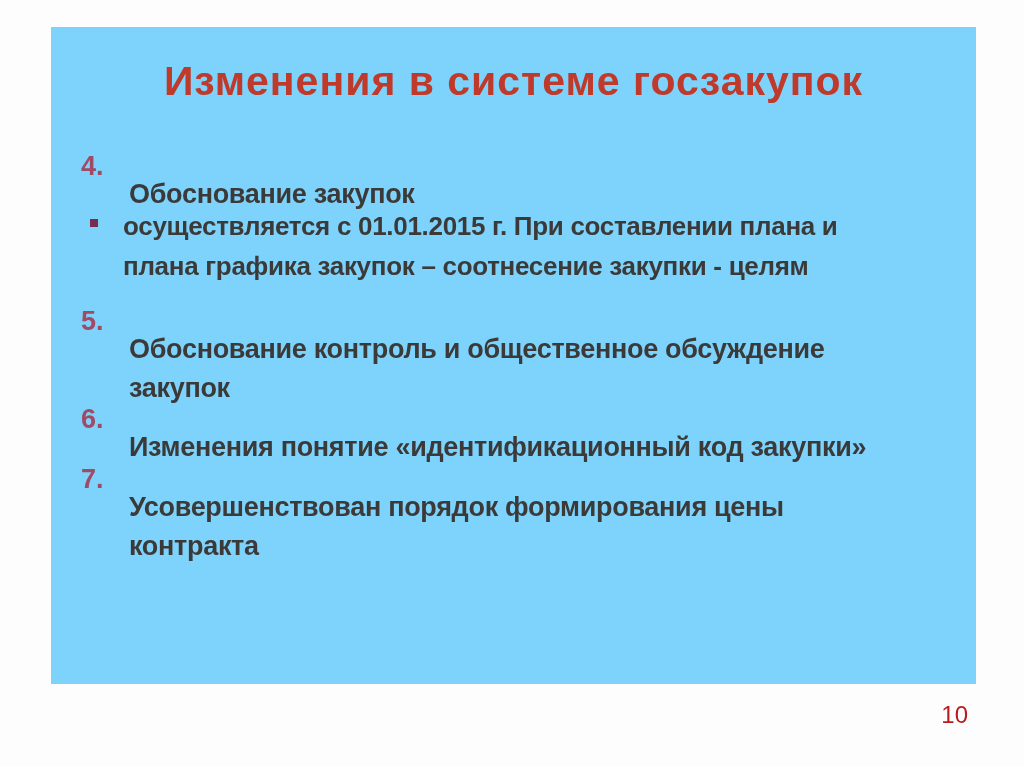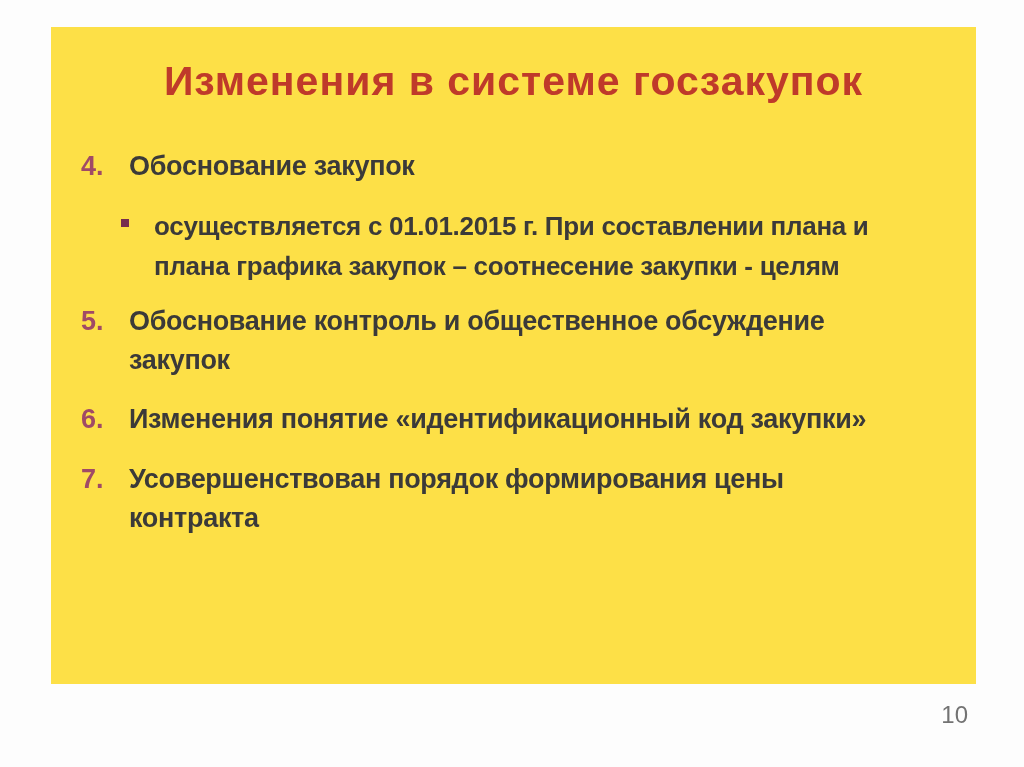--- a/index.html
+++ b/index.html
@@ -16,21 +16,21 @@
     width: 1024px;
     height: 767px;
     background: #fdfdfd;
   }
   .slide {
     position: absolute;
     left: 51px;
     top: 27px;
     width: 925px;
     height: 657px;
-    background: #fde047;
+    background: #7dd3fc;
   }
   .title {
     position: absolute;
     top: 30px;
     left: 0;
     width: 100%;
     margin: 0;
     text-align: center;
     font-size: 41px;
     line-height: 48px;
@@ -54,27 +54,28 @@
     color: #a04a66;
   }
   .item .txt {
     width: 775px;
     font-size: 27px;
     line-height: 39px;
     font-weight: 700;
     letter-spacing: -0.3px;
     color: #3b3a39;
     white-space: pre-line;
+    margin-top: 28px;
   }
   .sub {
     position: absolute;
     left: 0;
     display: flex;
     align-items: flex-start;
-    padding-left: 70px;
+    padding-left: 39px;
   }
   .sub .bullet {
     flex: 0 0 8px;
     width: 8px;
     height: 8px;
     margin-top: 13px;
     margin-right: 25px;
     background: #762d4e;
   }
   .sub .txt {
@@ -94,21 +95,21 @@
   .sub-7  { top: 529px; }
   .page-number {
     position: absolute;
     left: 908px;
     top: 700px;
     width: 60px;
     text-align: right;
     font-size: 24px;
     line-height: 30px;
     font-weight: 400;
-    color: #737373;
+    color: #b91c1c;
   }
 </style>
 </head>
 <body>
 
 <div class="page">
   <div class="slide">
 
     <h1 class="title">Изменения в системе госзакупок</h1>
 

